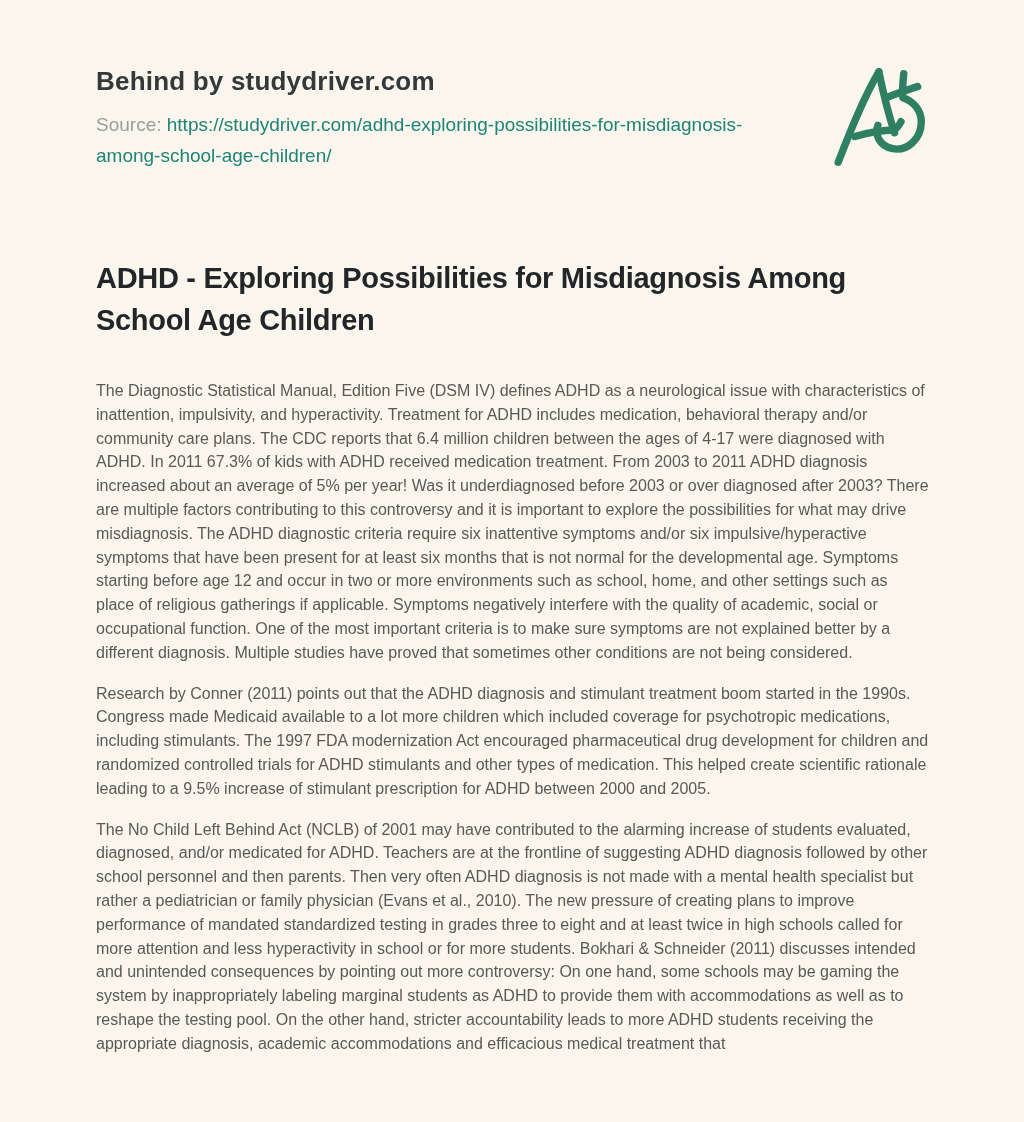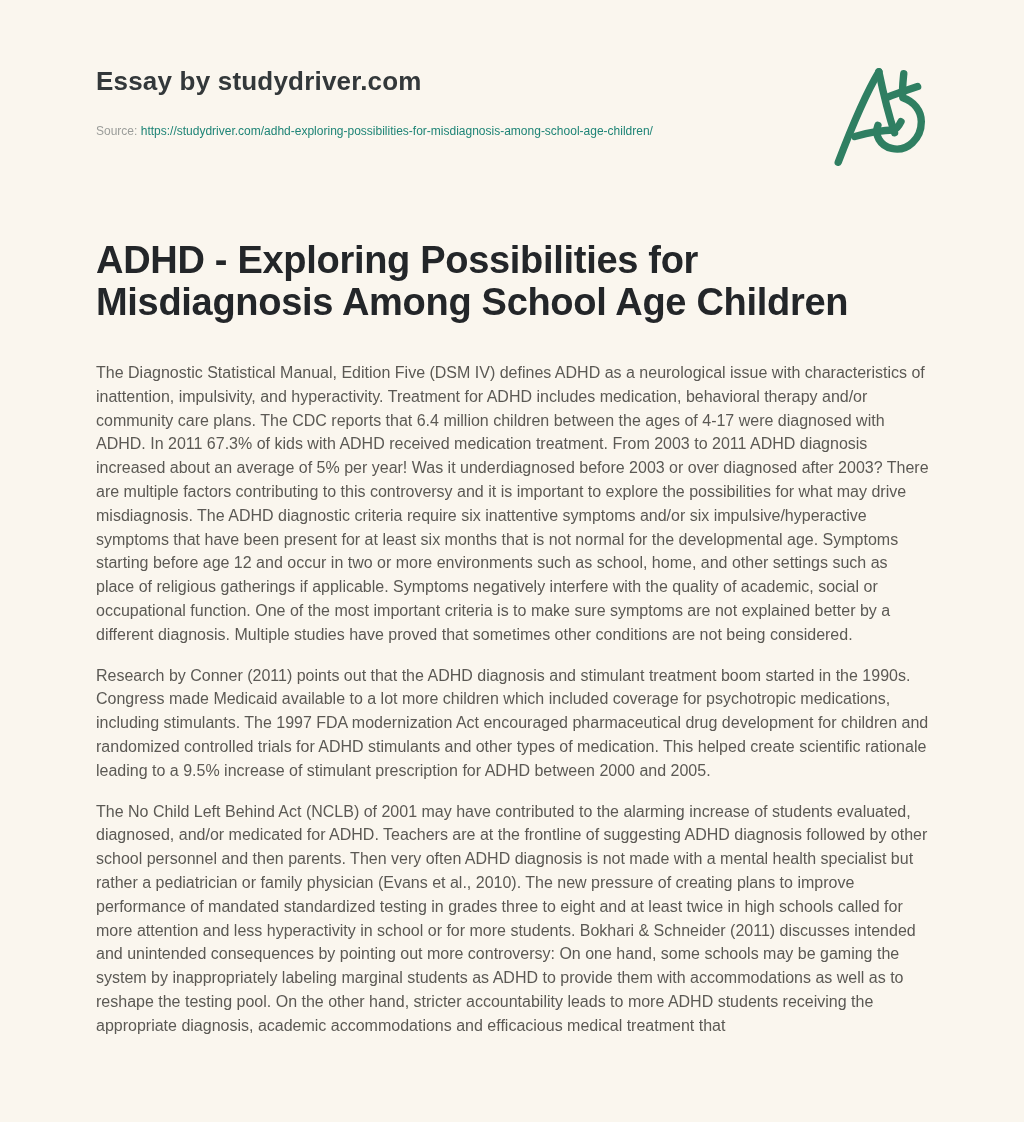--- a/index.html
+++ b/index.html
@@ -20,22 +20,22 @@
     margin: 0;
     font-size: 26px;
     line-height: 31px;
     font-weight: 700;
     color: #33383a;
     letter-spacing: 0.2px;
   }
   .source-line {
     margin: 12px 0 0 0;
     max-width: 655px;
-    font-size: 12px;
-    line-height: 44px;
+    font-size: 19px;
+    line-height: 31px;
     color: #9b9d9a;
     font-weight: 400;
   }
   .source-link {
     color: #1e8476;
     text-decoration: none;
     overflow-wrap: anywhere;
     word-break: break-word;
   }
   .logo {
@@ -49,21 +49,21 @@
   .logo path {
     fill: none;
     stroke: #2f7f62;
     stroke-width: 8;
     stroke-linecap: round;
     stroke-linejoin: round;
   }
   .essay-title {
     margin: 86px 0 0 0;
     max-width: 845px;
-    font-size: 38px;
+    font-size: 29px;
     line-height: 42px;
     font-weight: 700;
     color: #232629;
     letter-spacing: -0.3px;
   }
   .essay p {
     max-width: 836px;
     margin: 0 0 17px 0;
     font-size: 16px;
     line-height: 23.8px;
@@ -71,21 +71,21 @@
     font-weight: 400;
   }
   .essay p:first-of-type { margin-top: 38px; }
 </style>
 </head>
 <body>
 
 <div class="page">
   <div class="content">
     <header>
-      <h1 class="header-title">Essay by studydriver.com</h1>
+      <h1 class="header-title">Behind by studydriver.com</h1>
       <p class="source-line"><span>Source:</span> <a class="source-link" href="#">https://studydriver.com/adhd-exploring-possibilities-for-misdiagnosis-among-school-age-children/</a></p>
     </header>
 
     <div class="logo">
       <svg viewBox="0 0 104 112" aria-hidden="true">
 
         <path d="M10,104 C26,62 42,26 54,6"></path>
 
         <path d="M54,6 C59,30 65,54 71,72"></path>
 

